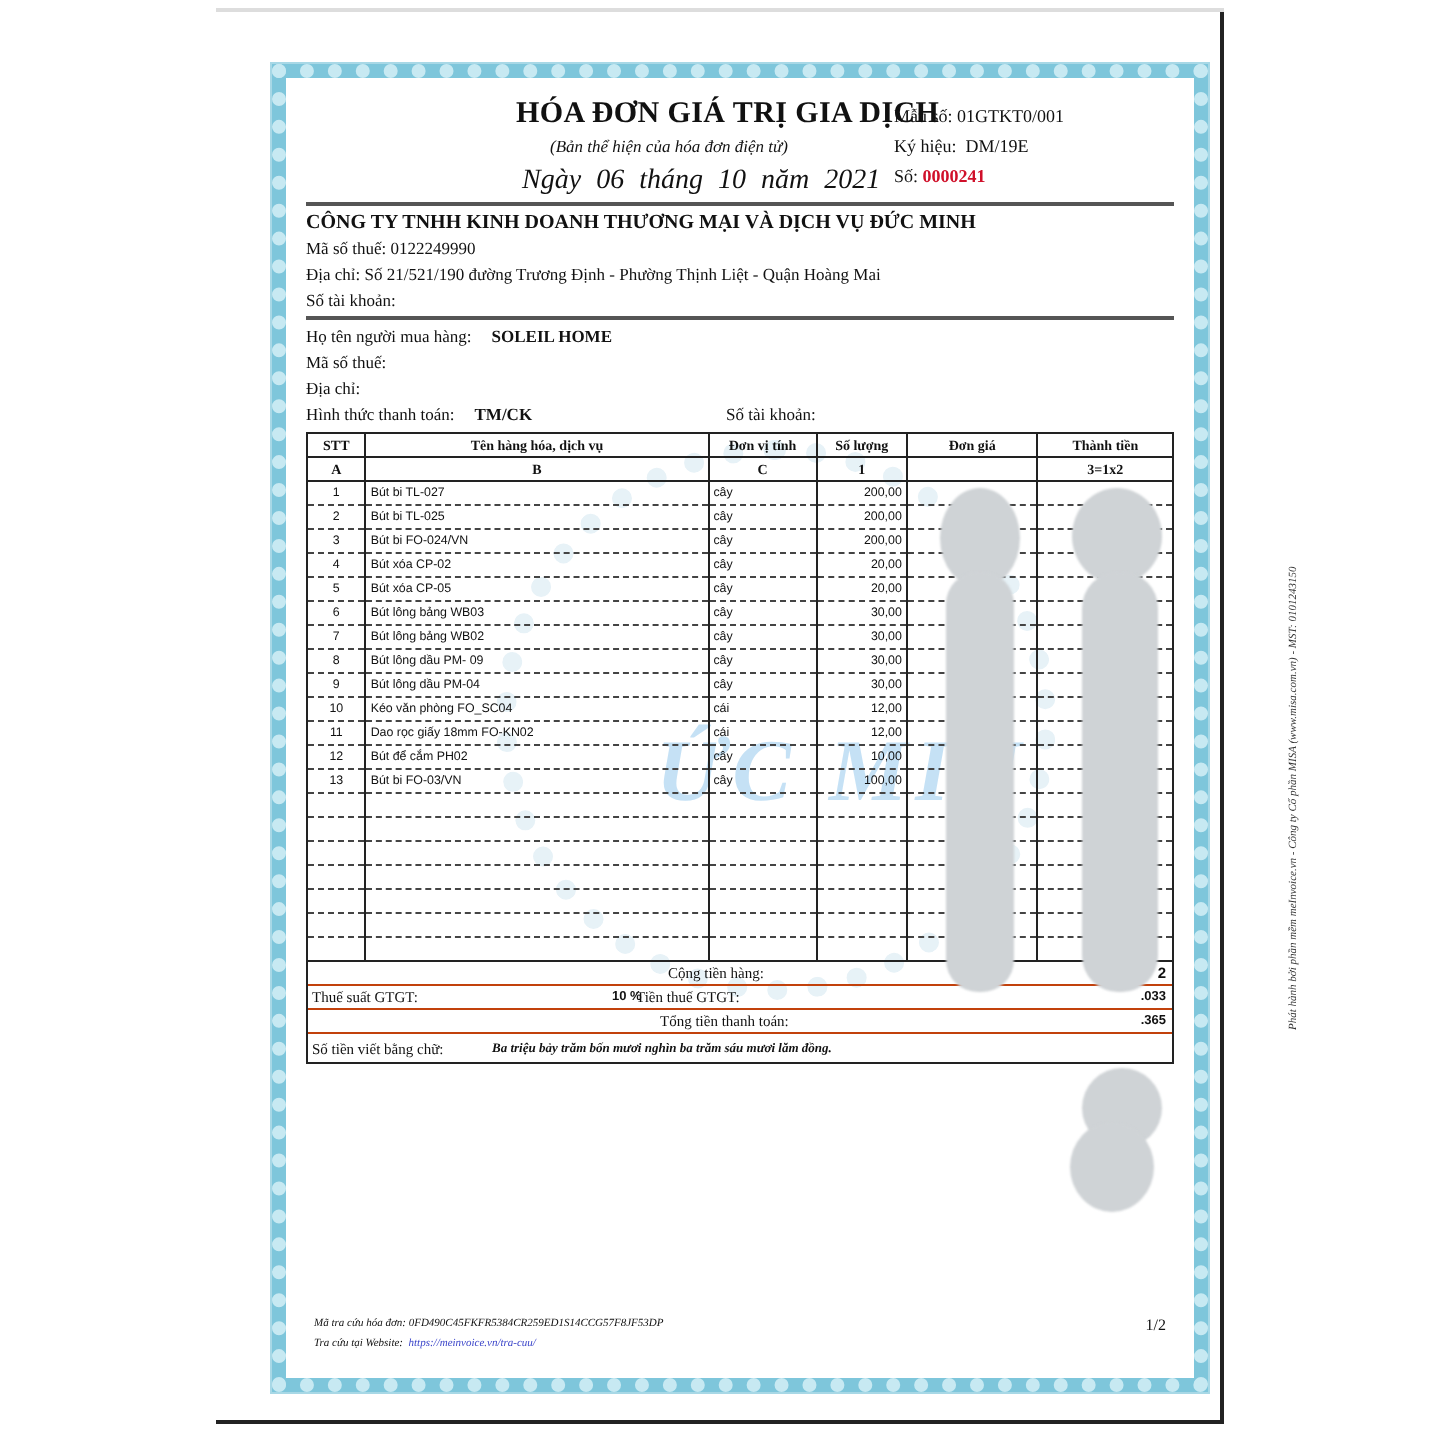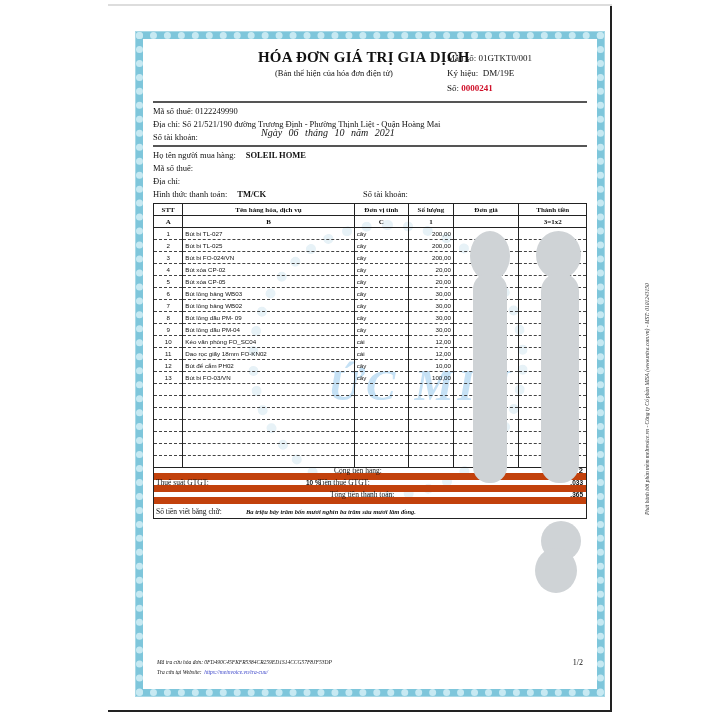--- a/index.html
+++ b/index.html
@@ -30,22 +30,22 @@
       pointer-events: none;
     }
     .watermark-text {
       position: absolute; left: 175px; top: 315px; font-size: 44px; font-style: italic; font-weight: bold;
       color: rgba(90,170,225,0.35); letter-spacing: 4px; pointer-events: none;
       font-family: "Liberation Serif", serif;
     }
 
     .header { position: relative; height: 56px; }
     .title { position: absolute; left: 105px; top: 4px; font-size: 15px; font-weight: bold; letter-spacing: 0.2px; }
-    .subtitle { position: absolute; left: 122px; top: 23px; font-size: 8.5px; }
-    .date { position: absolute; left: 108px; top: 38px; font-size: 10px; font-style: italic; word-spacing: 4px; margin-top: 44px; }
+    .subtitle { position: absolute; left: 122px; top: 23px; font-size: 8.5px; font-style: italic; }
+    .date { position: absolute; left: 108px; top: 38px; font-size: 14px; font-style: italic; word-spacing: 4px; }
     .meta { position: absolute; left: 294px; top: 6px; font-size: 9px; line-height: 15px; }
     .red { color: #d0102a; font-weight: bold; }
 
     .seller { border-top: 2px solid #555; padding-top: 2px; font-size: 8.5px; line-height: 13px; }
     .seller .company { font-weight: bold; font-size: 10px; line-height: 13px; }
     .row { display: flex; }
     .indent { padding-left: 32px; }
 
     .buyer { border-top: 2px solid #555; margin-top: 1px; padding-top: 2px; font-size: 8.5px; line-height: 13px; }
     .buyer .val { margin-left: 10px; font-weight: bold; }
@@ -55,21 +55,21 @@
       border: 1.5px solid #222; position: relative;
       font-family: "Liberation Sans", sans-serif;
     }
     table.items th { font-family: "Liberation Serif", serif; font-size: 7px; font-weight: bold; height: 12px; border: 1px solid #222; }
     table.items td { height: 12px; border-left: 1px solid #222; border-right: 1px solid #222; border-bottom: 1px dashed #444; padding: 0 2px; }
     table.items td.c { text-align: center; }
     table.items td.r { text-align: right; }
     table.items tr.letters td { font-family: "Liberation Serif", serif; font-size: 7px; font-weight: bold; text-align: center; border-bottom: 1px solid #222; }
 
     .totals { border: 1.5px solid #222; border-top: none; font-size: 7.5px; }
-    .totals .trow { height: 12px; border-bottom: 7px solid #c2410c; display: flex; align-items: center; position: relative; }
+    .totals .trow { height: 12px; border-bottom: 1px solid #c2410c; display: flex; align-items: center; position: relative; }
     .totals .trow:last-child { border-bottom: none; height: 14px; }
 
     .blob { position: absolute; background: #cfd3d6; border-radius: 50%; filter: blur(0.5px); }
 
     .footer { position: absolute; left: 4px; bottom: 6px; font-size: 5.5px; font-style: italic; line-height: 10px; width: 440px; }
     .footer a { color: #3a44c9; text-decoration: none; }
     .pageno { position: absolute; right: 4px; bottom: 16px; font-size: 8px; }
 
     .vertical {
       position: absolute; left: 491px; top: 470px; transform: rotate(-90deg); transform-origin: left top;
@@ -98,20 +98,21 @@
           <span>2021</span>
         </div>
         <div class="meta">
           <div><span>Mẫu số:</span> <span>01GTKT0/001</span></div>
           <div><span>Ký hiệu:</span>&nbsp; <span>DM/19E</span></div>
           <div><span>Số:</span> <span class="red">0000241</span></div>
         </div>
       </div>
 
       <div class="seller">
+        <div class="company">CÔNG TY TNHH KINH DOANH THƯƠNG MẠI VÀ DỊCH VỤ ĐỨC MINH</div>
         <div><span>Mã số thuế:</span> <span>0122249990</span></div>
         <div><span>Địa chỉ:</span> <span>Số 21/521/190 đường Trương Định - Phường Thịnh Liệt - Quận Hoàng Mai</span></div>
         <div>Số tài khoản:</div>
       </div>
 
       <div class="buyer">
         <div><span>Họ tên người mua hàng:</span><span class="val">SOLEIL HOME</span></div>
         <div>Mã số thuế:</div>
         <div>Địa chỉ:</div>
         <div class="row">

